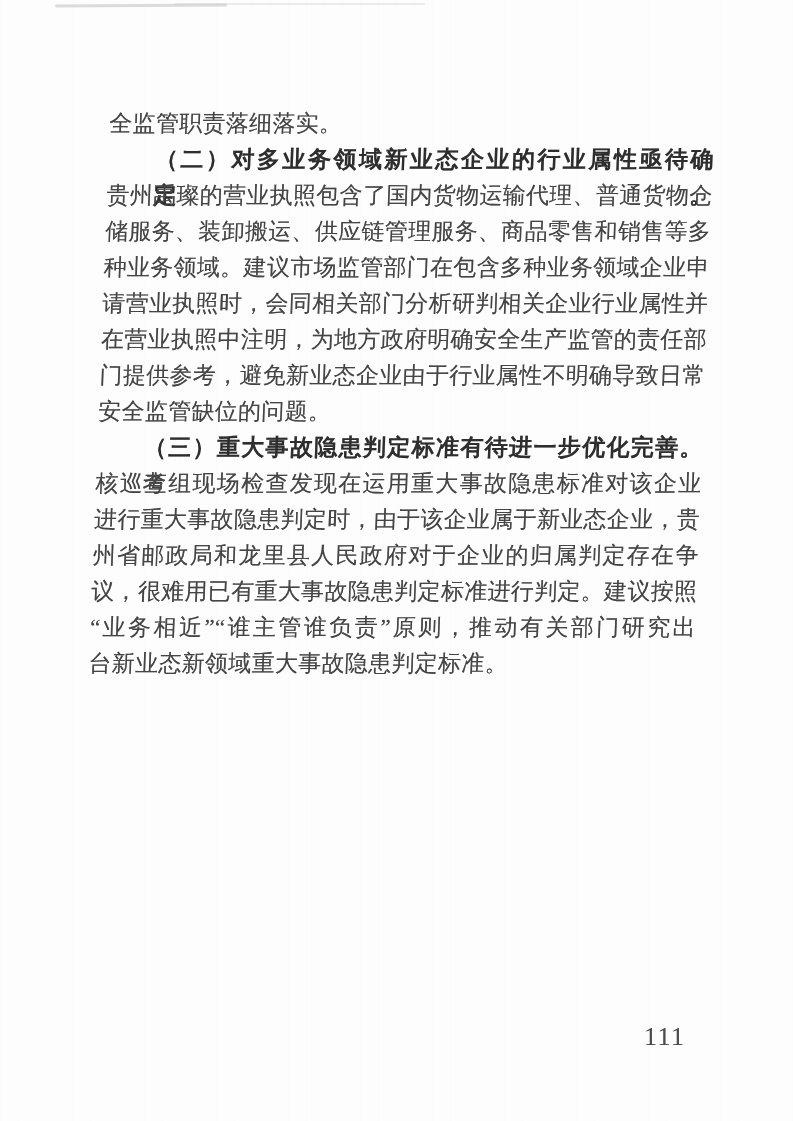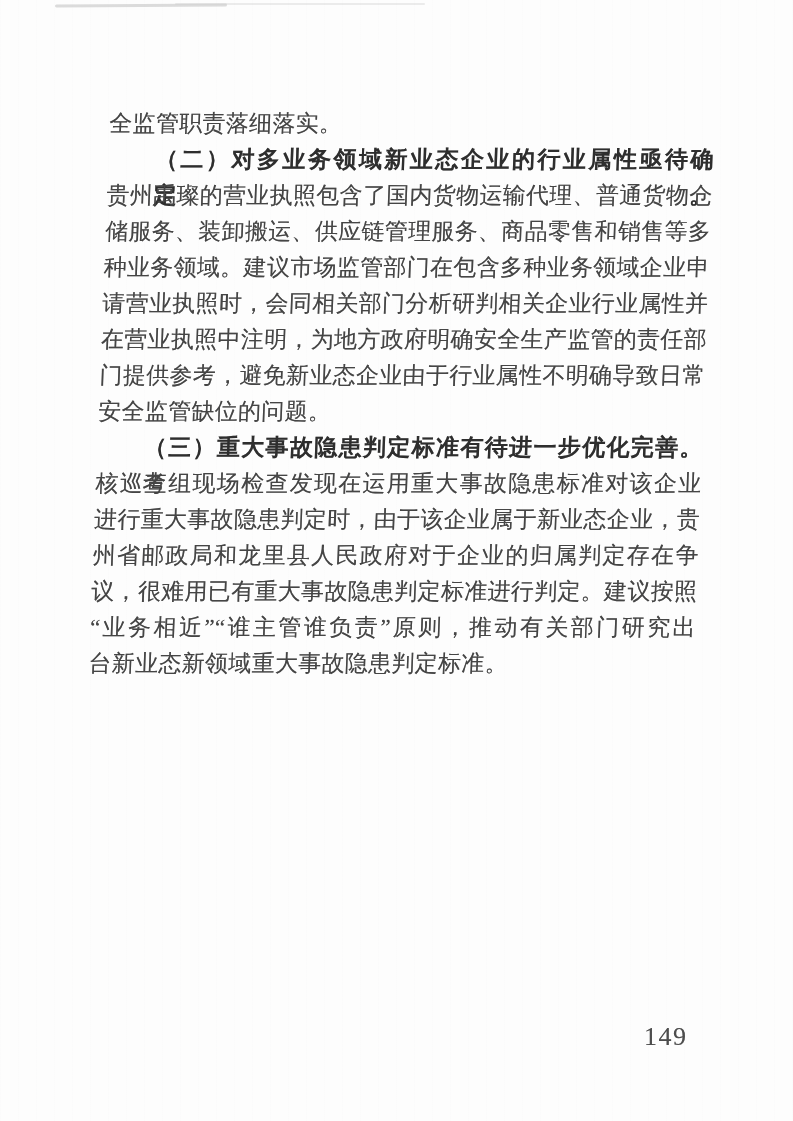--- a/index.html
+++ b/index.html
@@ -107,15 +107,15 @@
       <div class="line"><span class="run">安全监管缺位的问题。</span></div>
       <div class="line indent fill"><span class="run bold">（三）重大事故隐患判定标准有待进一步优化完善。</span><span class="run">考</span></div>
       <div class="line fill"><span class="run">核巡查组现场检查发现在运用重大事故隐患标准对该企业</span></div>
       <div class="line fill"><span class="run">进行重大事故隐患判定时，由于该企业属于新业态企业，贵</span></div>
       <div class="line fill"><span class="run">州省邮政局和龙里县人民政府对于企业的归属判定存在争</span></div>
       <div class="line fill"><span class="run">议，很难用已有重大事故隐患判定标准进行判定。建议按照</span></div>
       <div class="line fill"><span class="run">“业务相近”“谁主管谁负责”原则，推动有关部门研究出</span></div>
       <div class="line"><span class="run">台新业态新领域重大事故隐患判定标准。</span></div>
     </div>
 
-  <div id="page-number">149</div>
+  <div id="page-number">111</div>
 
 </div>
 
 </body></html>

